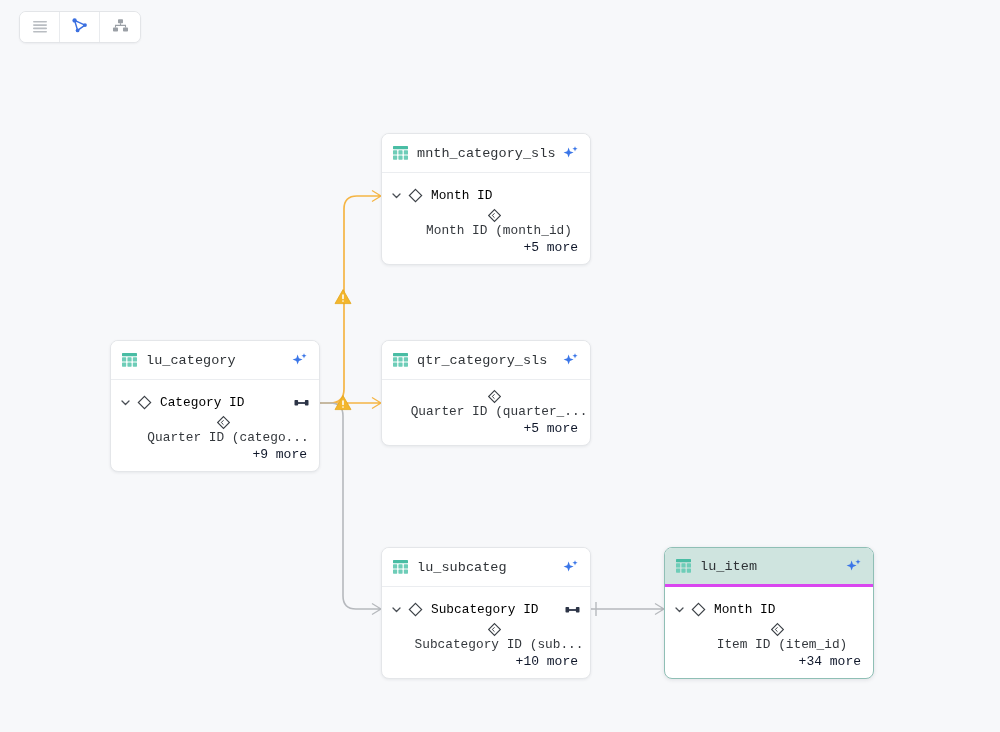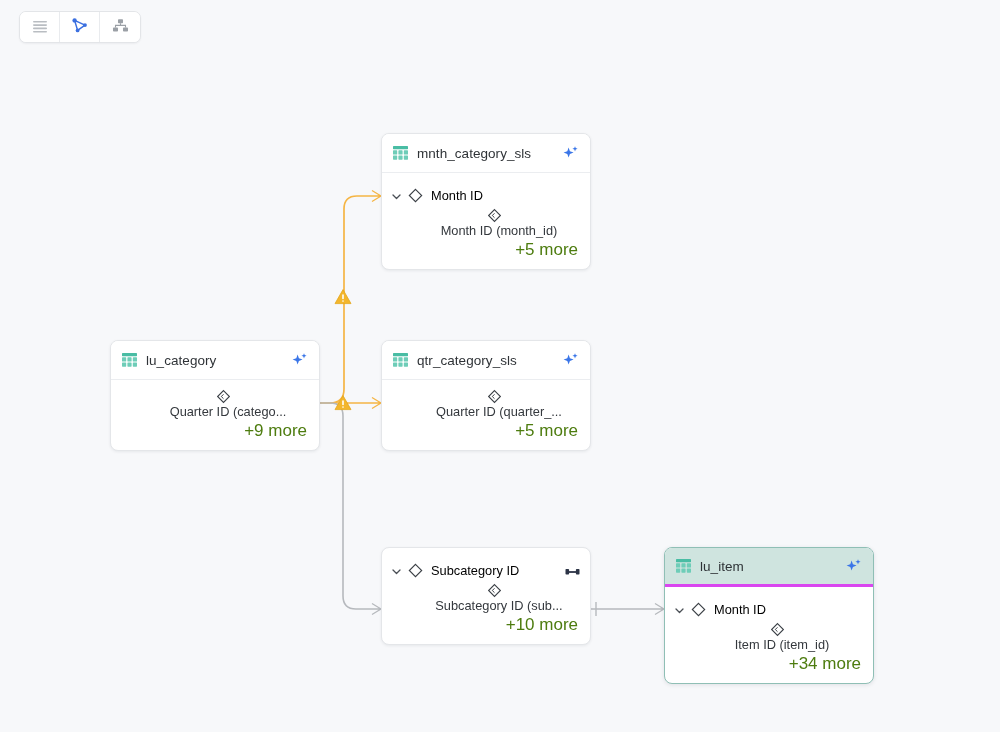--- a/index.html
+++ b/index.html
@@ -12,20 +12,21 @@
     background: #f7f8fa;
     font-family: "Liberation Sans", sans-serif;
     -webkit-font-smoothing: antialiased;
   }
 
   #canvas {
     position: relative;
     width: 1000px;
     height: 732px;
     background: #f7f8fa;
+    font-family: Liberation Mono, monospace;
   }
 
   
   .toolbar {
     position: absolute;
     left: 19px;
     top: 11px;
     display: flex;
     background: #ffffff;
     border: 1px solid #e3e5e8;
@@ -158,22 +159,22 @@
   }
   .row-child .diamond { margin-right: 9px; }
   .row-child .row-label { color: #34383d; }
 
   .card-footer {
     display: flex;
     justify-content: flex-end;
     padding: 2px 12px 9px 0;
   }
   .more-link {
-    font-size: 17px;
-    color: #4d7c0f;
+    font-size: 13px;
+    color: #0f172a;
     cursor: pointer;
     white-space: nowrap;
   }
 
   
   .warn-badge {
     position: absolute;
     width: 18px;
     height: 18px;
   }
@@ -342,20 +343,40 @@
       </span>
       <span class="card-title">lu_category</span>
       <span class="sparkle-icon">
         <svg width="17" height="17" viewBox="0 0 17 17">
           <path d="M6.6 2.6 L7.9 6.3 L11.6 7.6 L7.9 8.9 L6.6 12.6 L5.3 8.9 L1.6 7.6 L5.3 6.3 Z" fill="#3b76e8"></path>
           <path d="M13 1.2 L13.7 3.1 L15.6 3.8 L13.7 4.5 L13 6.4 L12.3 4.5 L10.4 3.8 L12.3 3.1 Z" fill="#3b76e8"></path>
         </svg>
       </span>
     </div>
     <div class="card-body">
+      <div class="row-parent">
+        <span class="chev">
+          <svg width="13" height="13" viewBox="0 0 13 13">
+              <path d="M3 5 L6.5 8.5 L10 5" fill="none" stroke="#4a4f55" stroke-width="1.3" stroke-linecap="round" stroke-linejoin="round"></path>
+            </svg>
+        </span>
+        <span class="diamond">
+          <svg width="15" height="15" viewBox="0 0 15 15">
+              <path d="M7.5 1.3 L13.7 7.5 L7.5 13.7 L1.3 7.5 Z" fill="none" stroke="#3a3f45" stroke-width="1.1"></path>
+            </svg>
+        </span>
+        <span class="row-label">Category ID</span>
+        <span class="handle">
+          <svg width="15" height="12" viewBox="0 0 15 12">
+            <rect x="0.5" y="3" width="3.6" height="5.6" rx="0.8" fill="#2c3446"></rect>
+            <rect x="10.9" y="3" width="3.6" height="5.6" rx="0.8" fill="#2c3446"></rect>
+            <rect x="4" y="5.1" width="7" height="1.8" fill="#2c3446"></rect>
+          </svg>
+        </span>
+      </div>
       <div class="row-child">
         <span class="diamond">
           <svg width="15" height="15" viewBox="0 0 15 15">
             <path d="M7.5 1.6 L13.4 7.5 L7.5 13.4 L1.6 7.5 Z" fill="none" stroke="#3a3f45" stroke-width="1.1"></path>
             <path d="M5.3 7.5 L7.5 5.3 M5.3 7.5 L7.5 9.7" fill="none" stroke="#3a3f45" stroke-width="1"></path>
           </svg>
         </span>
         <span class="row-label">Quarter ID (catego...</span>
       </div>
       <div class="card-footer">
@@ -395,20 +416,40 @@
         </span>
         <span class="row-label">Quarter ID (quarter_...</span>
       </div>
       <div class="card-footer">
         <span class="more-link">+5 more</span>
       </div>
     </div>
   </div>
 
   <div class="table-card" style="left:381px; top:547px;">
+    <div class="card-header">
+      <span class="tbl-icon">
+        <svg width="15" height="14" viewBox="0 0 15 14">
+          <rect x="0" y="0" width="15" height="3.2" rx="0.6" fill="#49bda4"></rect>
+          <rect x="0" y="4.3" width="4.2" height="4.2" rx="0.6" fill="#6ecdb8"></rect>
+          <rect x="5.4" y="4.3" width="4.2" height="4.2" rx="0.6" fill="#6ecdb8"></rect>
+          <rect x="10.8" y="4.3" width="4.2" height="4.2" rx="0.6" fill="#6ecdb8"></rect>
+          <rect x="0" y="9.5" width="4.2" height="4.2" rx="0.6" fill="#6ecdb8"></rect>
+          <rect x="5.4" y="9.5" width="4.2" height="4.2" rx="0.6" fill="#6ecdb8"></rect>
+          <rect x="10.8" y="9.5" width="4.2" height="4.2" rx="0.6" fill="#6ecdb8"></rect>
+        </svg>
+      </span>
+      <span class="card-title">lu_subcateg</span>
+      <span class="sparkle-icon">
+        <svg width="17" height="17" viewBox="0 0 17 17">
+          <path d="M6.6 2.6 L7.9 6.3 L11.6 7.6 L7.9 8.9 L6.6 12.6 L5.3 8.9 L1.6 7.6 L5.3 6.3 Z" fill="#3b76e8"></path>
+          <path d="M13 1.2 L13.7 3.1 L15.6 3.8 L13.7 4.5 L13 6.4 L12.3 4.5 L10.4 3.8 L12.3 3.1 Z" fill="#3b76e8"></path>
+        </svg>
+      </span>
+    </div>
     <div class="card-body">
       <div class="row-parent">
         <span class="chev">
           <svg width="13" height="13" viewBox="0 0 13 13">
               <path d="M3 5 L6.5 8.5 L10 5" fill="none" stroke="#4a4f55" stroke-width="1.3" stroke-linecap="round" stroke-linejoin="round"></path>
             </svg>
         </span>
         <span class="diamond">
           <svg width="15" height="15" viewBox="0 0 15 15">
               <path d="M7.5 1.3 L13.7 7.5 L7.5 13.7 L1.3 7.5 Z" fill="none" stroke="#3a3f45" stroke-width="1.1"></path>

